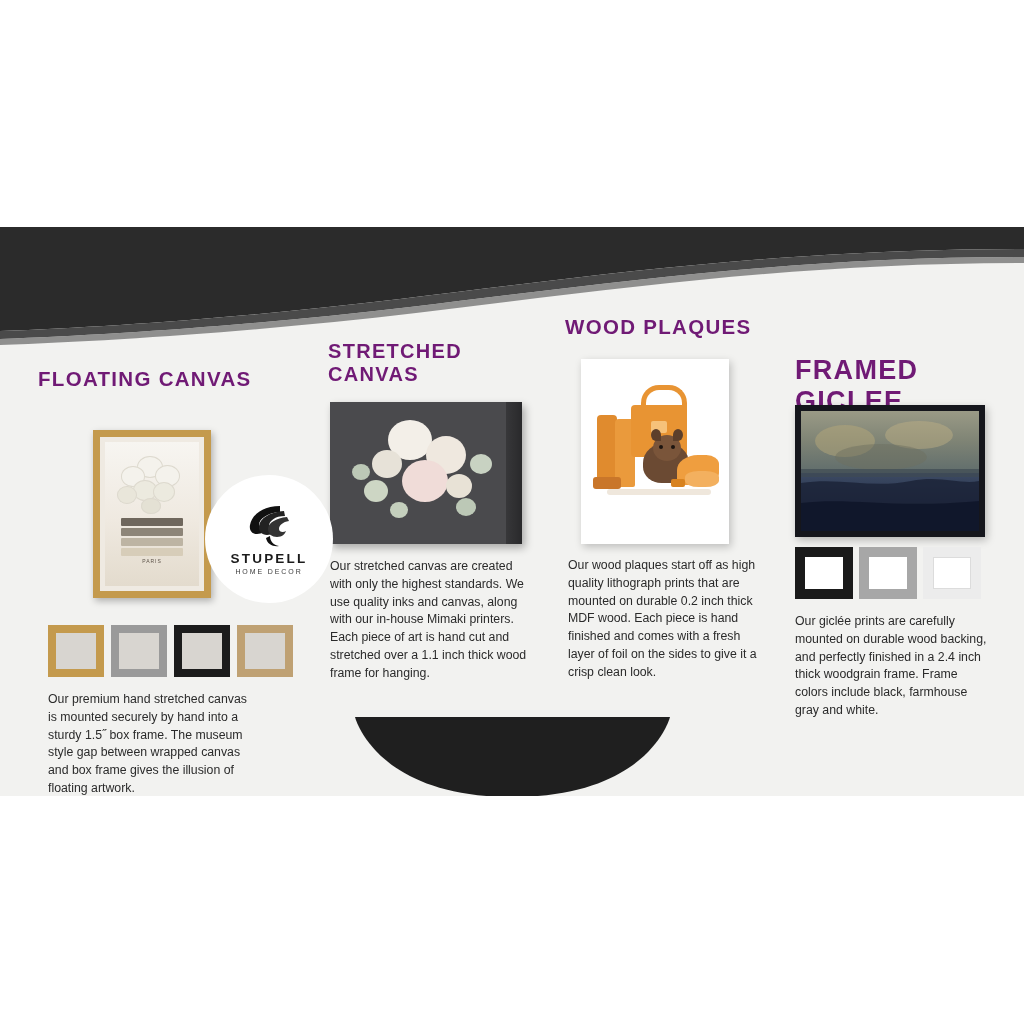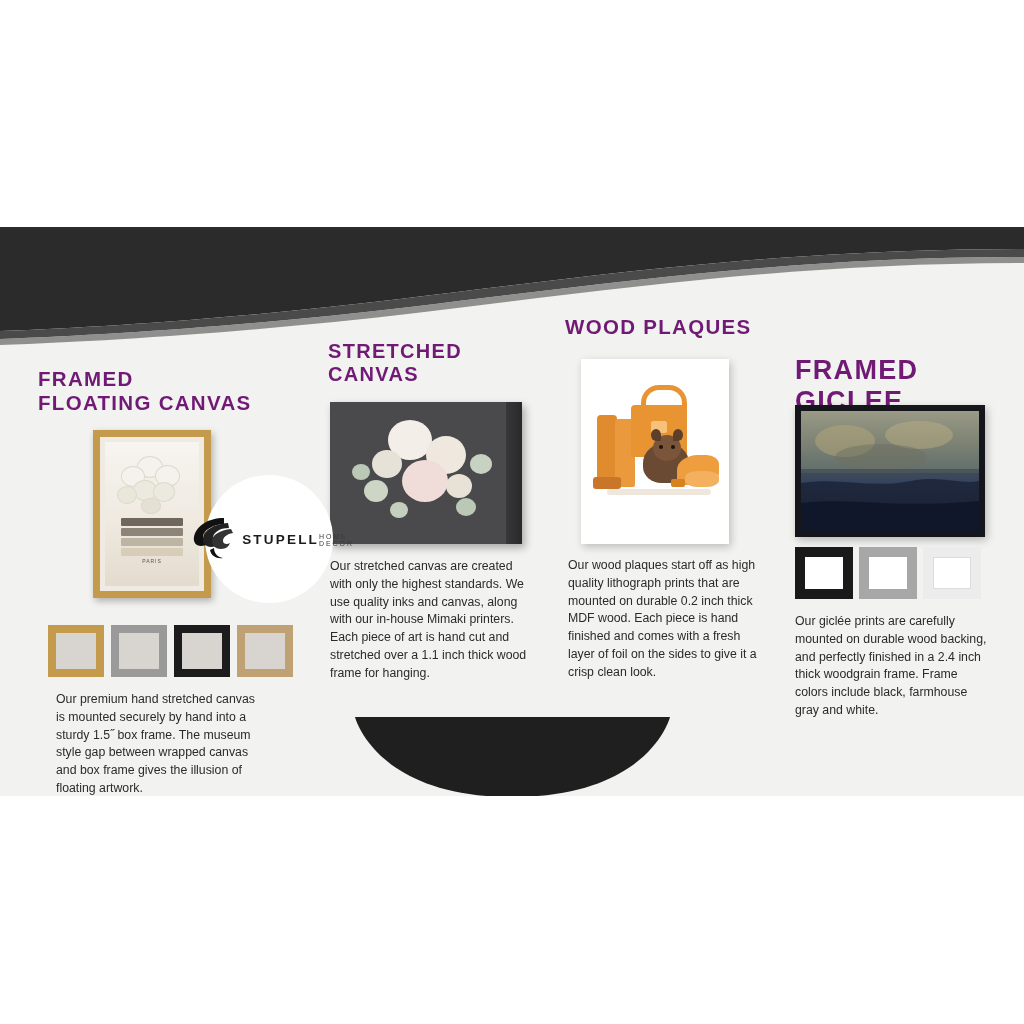--- a/index.html
+++ b/index.html
@@ -45,21 +45,21 @@
   #logo-circle {
     position: absolute;
     left: 205px;
     top: 248px;
     width: 128px;
     height: 128px;
     border-radius: 50%;
     background: #ffffff;
     z-index: 6;
     display: flex;
-    flex-direction: row;
+    flex-direction: column;
     align-items: center;
     justify-content: center;
   }
   #logo-circle .logo-mark {
     width: 58px;
     height: 46px;
     margin-bottom: 2px;
   }
   #logo-circle .logo-name {
     font-size: 13.5px;
@@ -164,21 +164,21 @@
     width: 56px;
     height: 52px;
     box-sizing: border-box;
     background: #d8d5d0;
   }
   .sw-gold   { border: 8px solid #c49a4d; }
   .sw-gray   { border: 8px solid #9a9a9a; }
   .sw-black  { border: 8px solid #1c1c1c; }
   .sw-wood   { border: 8px solid #bfa173; }
 
-  #col1 .col-body { position: absolute; left: 18px; top: 324px; width: 205px; }
+  #col1 .col-body { position: absolute; left: 10px; top: 324px; width: 205px; }
 
   
   #col2 { left: 328px; top: 113px; width: 210px; }
   #col2 .col-title { font-size: 20px; }
 
   .art2 {
     position: absolute;
     left: 2px;
     top: 62px;
     width: 192px;
@@ -288,21 +288,20 @@
         <path d="M47,14 C36,15 28,20 28,26 C28,31 32,34 37,34 C42,34 45,31 46,28 C43,30 39,29 39,26 C39,22 43,19 49,18 Z" fill="#333"></path>
         <path d="M30,33 C30,38 33,42 39,43 C33,44 27,41 26,35 Z" fill="#111"></path>
       </svg>
     </div>
     <div class="logo-name">STUPELL</div>
     <div class="logo-sub">HOME DECOR</div>
   </div>
 
   <div class="col" id="col1">
     <div class="col-title">
-      <div>FRAMED</div>
       <div>FLOATING CANVAS</div>
     </div>
 
     <div class="art1-frame">
       <div class="art1-inner">
         <div class="bouquet">
           <i style="left:22px;top:0;width:26px;height:22px;"></i>
           <i style="left:6px;top:10px;width:24px;height:21px;"></i>
           <i style="left:40px;top:9px;width:25px;height:22px;"></i>
           <i style="left:18px;top:24px;width:24px;height:21px;background:#eceadf;"></i>

